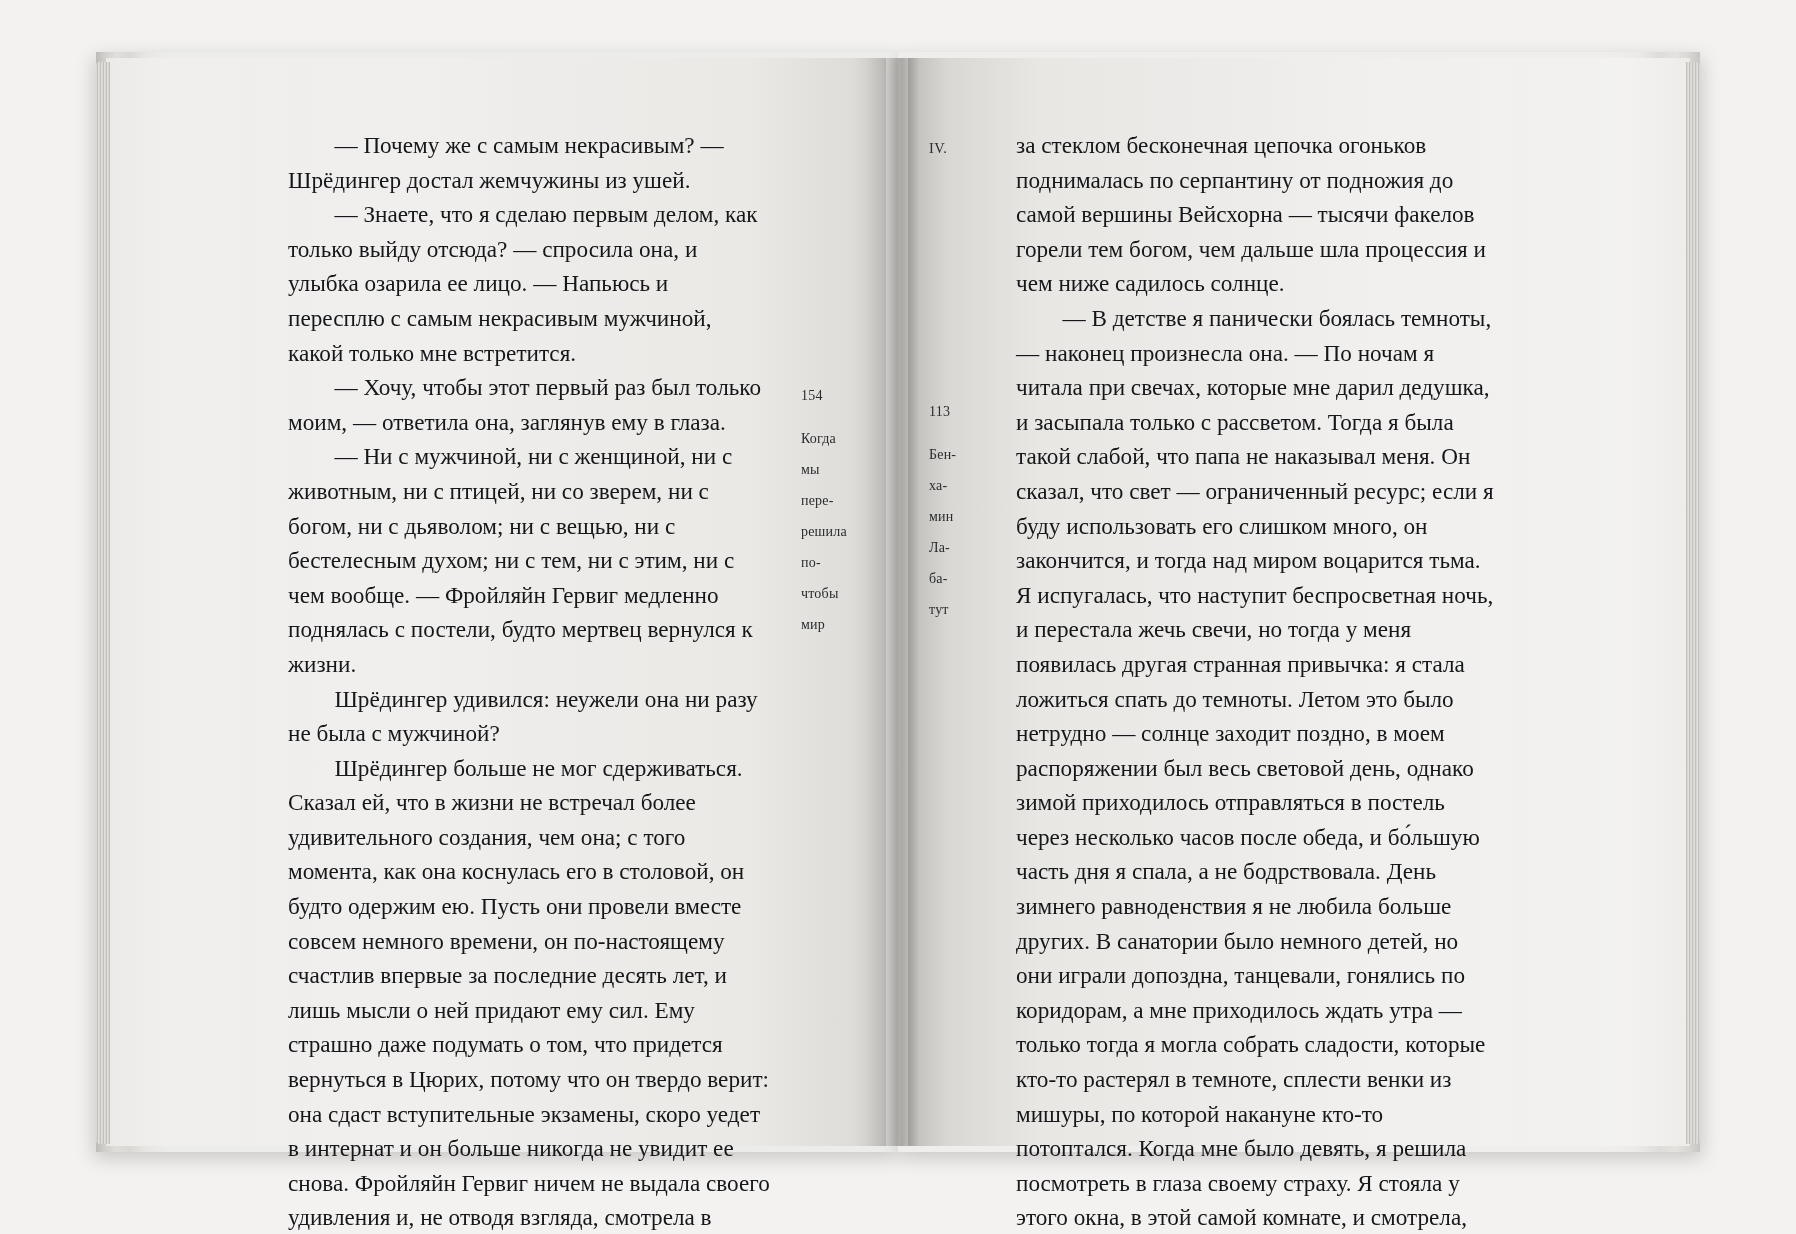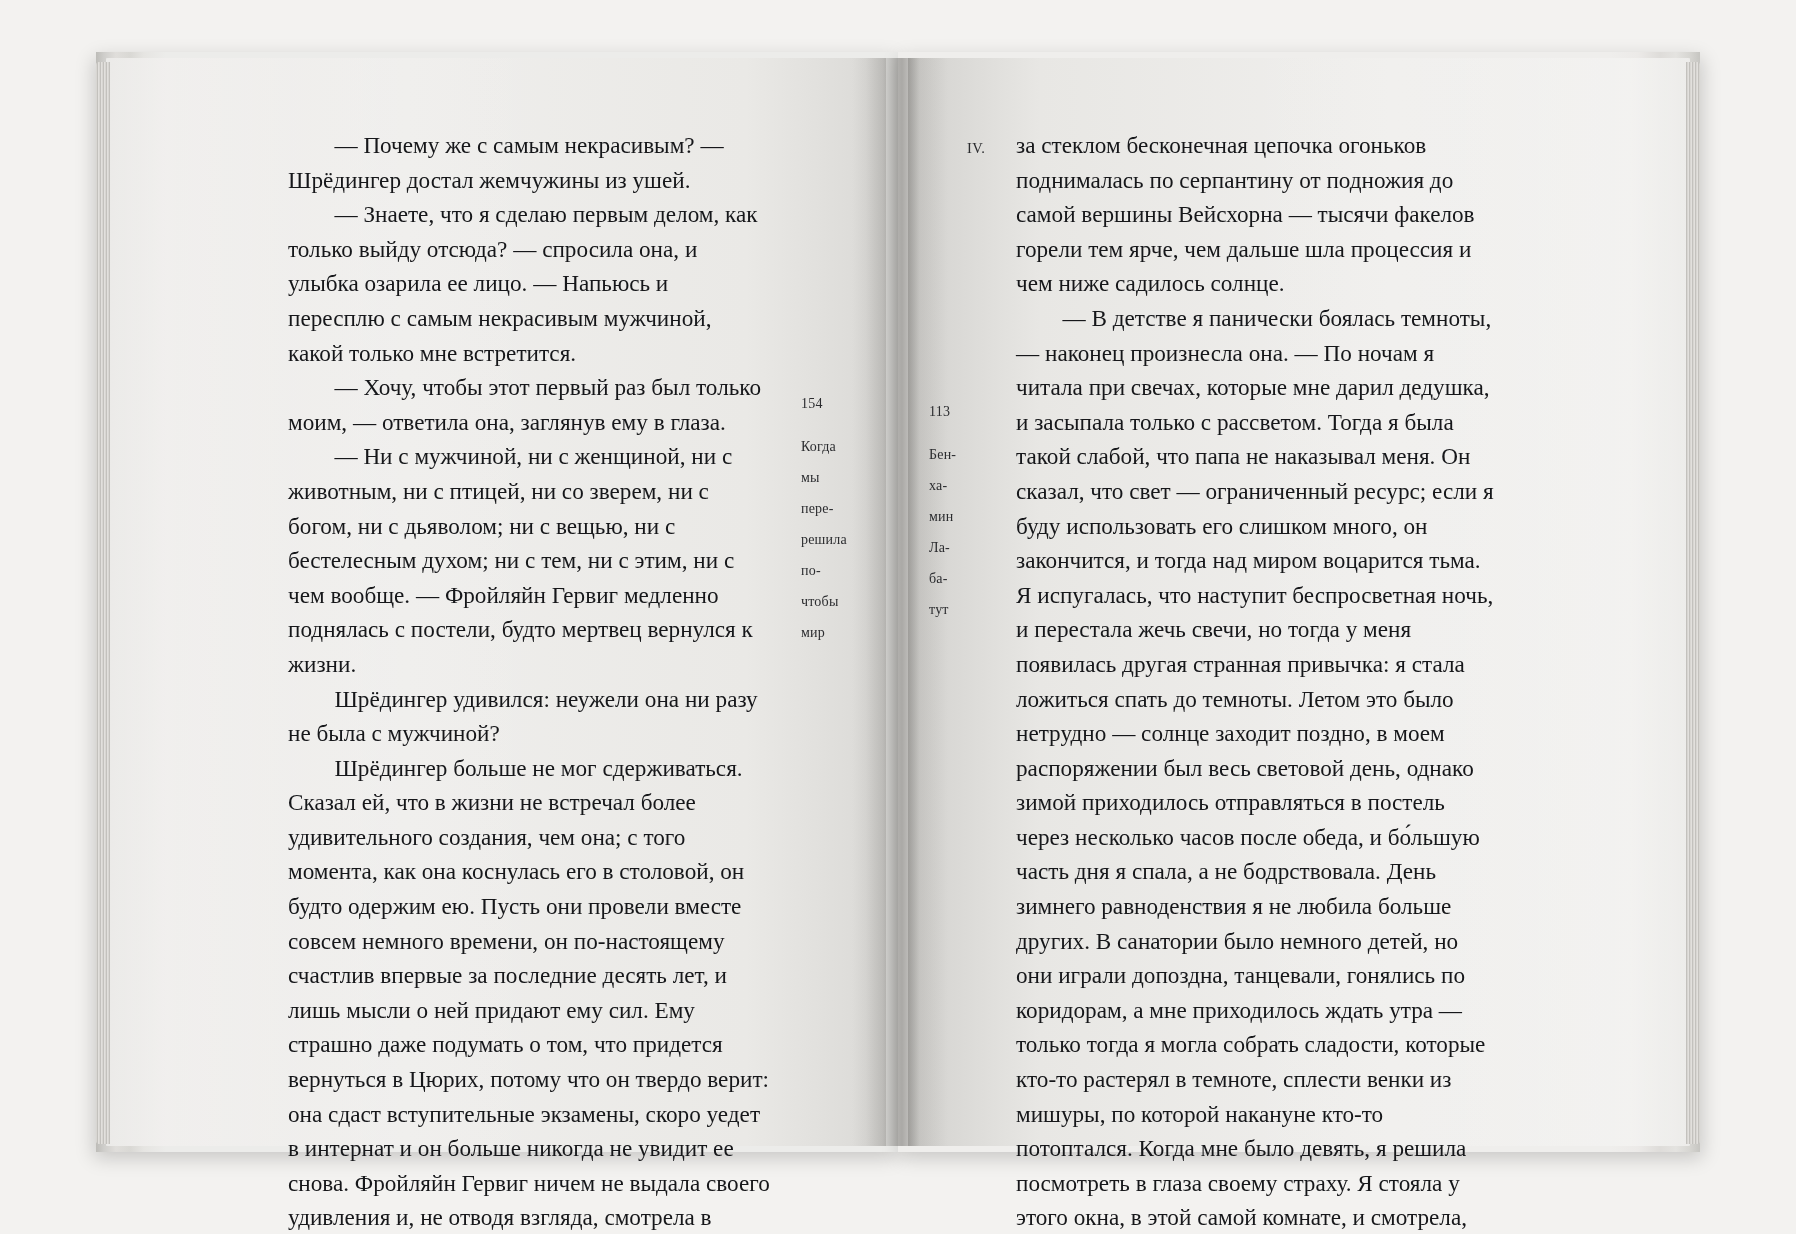--- a/index.html
+++ b/index.html
@@ -139,38 +139,38 @@
   .margin-note {
     position: absolute;
     font-family: "Liberation Serif", serif;
     font-size: 14px;
     line-height: 31px;
     color: #2b2c2f;
     letter-spacing: 0.2px;
   }
   .margin-left {
     left: 705px;
-    top: 336px;
+    top: 328px;
     width: 56px;
   }
   .margin-right {
     left: 833px;
     top: 344px;
     width: 56px;
   }
   .margin-note .folio {
     display: block;
     margin-bottom: 12px;
   }
   .margin-note .w {
     display: block;
   }
   .chapter-mark {
     position: absolute;
-    left: 871px;
+    left: 833px;
     top: 88px;
     font-family: "Liberation Serif", serif;
     font-size: 14.5px;
     color: #2b2c2f;
     letter-spacing: 0.4px;
   }
 
   
   .sheen-l, .sheen-r {
     position: absolute;
@@ -231,18 +231,18 @@
       <span class="folio">113</span>
       <span class="w">Бен-</span>
       <span class="w">ха-</span>
       <span class="w">мин</span>
       <span class="w">Ла-</span>
       <span class="w">ба-</span>
       <span class="w">тут</span>
     </div>
 
     <div class="textcol textcol-right">
-      <p>за стеклом бесконечная цепочка огоньков поднималась по серпантину от подножия до самой вершины Вейсхорна — тысячи факелов горели тем ярче, чем дальше шла процессия и чем ниже садилось солнце.</p>
+      <p>за стеклом бесконечная цепочка огоньков поднималась по серпантину от подножия до самой вершины Вейсхорна — тысячи факелов горели тем богом, чем дальше шла процессия и чем ниже садилось солнце.</p>
       <p class="ind">— В детстве я панически боялась темноты, — наконец произнесла она. — По ночам я читала при свечах, которые мне дарил дедушка, и засыпала только с рассветом. Тогда я была такой слабой, что папа не наказывал меня. Он сказал, что свет — ограниченный ресурс; если я буду использовать его слишком много, он закончится, и тогда над миром воцарится тьма. Я испугалась, что наступит беспросветная ночь, и перестала жечь свечи, но тогда у меня появилась другая странная привычка: я стала ложиться спать до темноты. Летом это было нетрудно — солнце заходит поздно, в моем распоряжении был весь световой день, однако зимой приходилось отправляться в постель через несколько часов после обеда, и бо́льшую часть дня я спала, а не бодрствовала. День зимнего равноденствия я не любила больше других. В санатории было немного детей, но они играли допоздна, танцевали, гонялись по коридорам, а мне приходилось ждать утра — только тогда я могла собрать сладости, которые кто-то растерял в темноте, сплести венки из мишуры, по которой накануне кто-то потоптался. Когда мне было девять, я решила посмотреть в глаза своему страху. Я стояла у этого окна, в этой самой комнате, и смотрела, как солнце падает</p>
     </div>
 
   </div>
 </div>
 
 </body></html>

